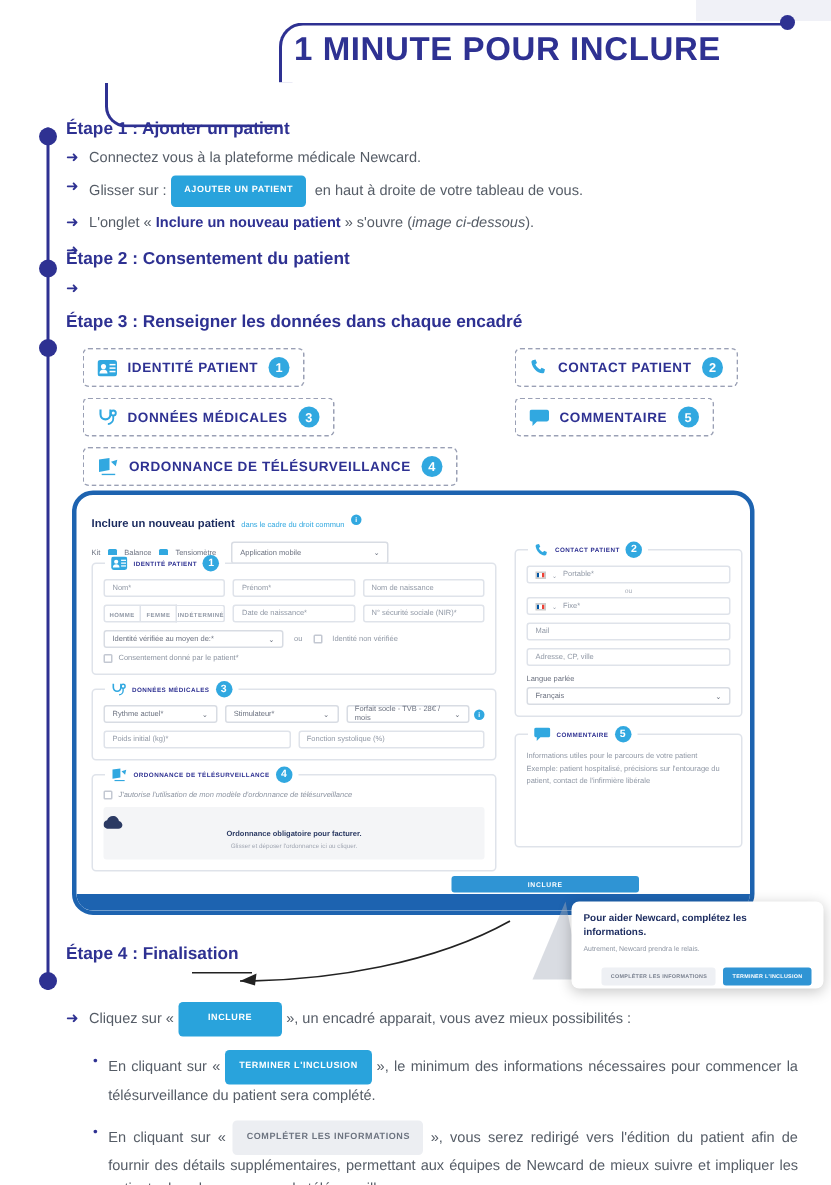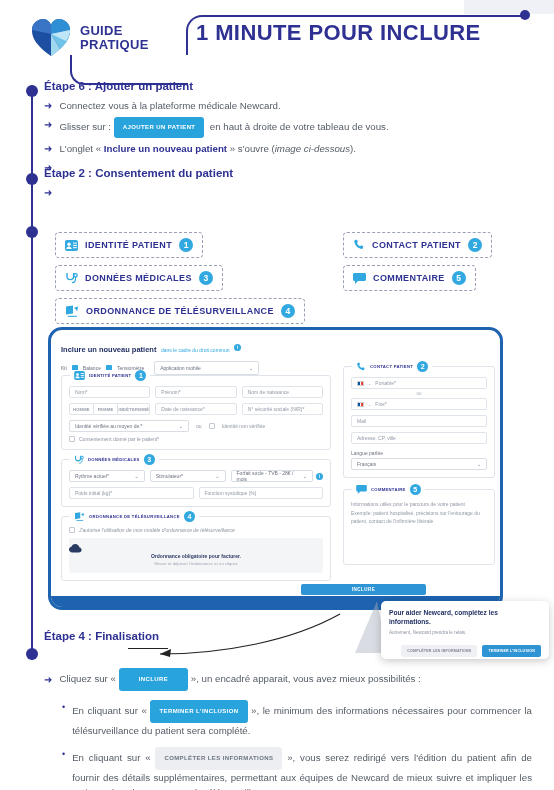--- a/index.html
+++ b/index.html
@@ -162,49 +162,33 @@
 </head>
 <body>
 
 <div class="page">
 
   <div class="header">
     <div class="corner-tr"></div>
     <div class="header-line"></div>
     <div class="header-line2"></div>
 
-    <div class="logo-wrap">
-      <span class="logo-heart">
-        <svg width="42" height="40" viewBox="0 0 42 40">
-          <path d="M21 38 C4 26 2 18 2 12 C2 5 8 1 13 1 C17 1 20 4 21 7 C22 4 25 1 29 1 C34 1 40 5 40 12 C40 18 38 26 21 38Z" fill="#1c4fa1"></path>
-          <path d="M21 7 C22 4 25 1 29 1 C34 1 40 5 40 12 L21 16Z" fill="#2f8fd4"></path>
-          <path d="M40 12 C40 18 38 24 30 31 L21 16Z" fill="#6fc3e8"></path>
-          <path d="M2 12 C2 5 8 1 13 1 C17 1 20 4 21 7 L21 16Z" fill="#3a74c4"></path>
-          <path d="M21 16 L30 31 C27 34 24 36 21 38Z" fill="#9fd7ef"></path>
-          <path d="M21 16 L40 12 C40 15 39 19 36 23Z" fill="#bfe6f6"></path>
-        </svg>
-      </span>
-      <span class="logo-text">
-        <span>GUIDE</span><br>
-        <span>PRATIQUE</span>
-      </span>
-    </div>
 
     <div class="title-band">1 MINUTE POUR INCLURE</div>
   </div>
 
   <div class="timeline">
     <div class="dot" style="top:0"></div>
     <div class="dot" style="top:88px"></div>
     <div class="dot" style="top:141px"></div>
     <div class="dot" style="top:563px"></div>
   </div>
 
   <div class="step" style="top:80px;width:500px">
-    <div class="step-title">Étape 6 : Ajouter un patient</div>
+    <div class="step-title">Étape 1 : Ajouter un patient</div>
     <div class="bullets">
       <div class="bullet">
         <span class="arrow">➜</span>
         <span>Connectez vous à la plateforme médicale Newcard.</span>
       </div>
       <div class="bullet">
         <span class="arrow">➜</span>
         <span>
           <span>Glisser sur :</span>
           <span class="chip-blue">AJOUTER UN PATIENT</span>
@@ -227,20 +211,23 @@
 
   <div class="step" style="top:167px;width:450px">
     <div class="step-title">Étape 2 : Consentement du patient</div>
     <div class="bullets">
       <div class="bullet">
         <span class="arrow">➜</span>
       </div>
     </div>
   </div>
 
+  <div class="step" style="top:209px;width:450px">
+    <div class="step-title">Étape 3 : Renseigner les données dans chaque encadré</div>
+  </div>
 
   <div class="tags">
     <div class="tag" style="left:0;top:0;">
       <span class="tag-icon">
         <svg width="13" height="11" viewBox="0 0 13 11">
             <rect x="0" y="0" width="13" height="11" rx="2" fill="#31a8e0"></rect>
             <circle cx="4" cy="4.3" r="1.7" fill="#fff"></circle>
             <path d="M1.3 9c0-1.6 1.2-2.6 2.7-2.6S6.7 7.4 6.7 9Z" fill="#fff"></path>
             <rect x="8" y="2.6" width="4" height="1" fill="#fff"></rect>
             <rect x="8" y="4.9" width="4" height="1" fill="#fff"></rect>

